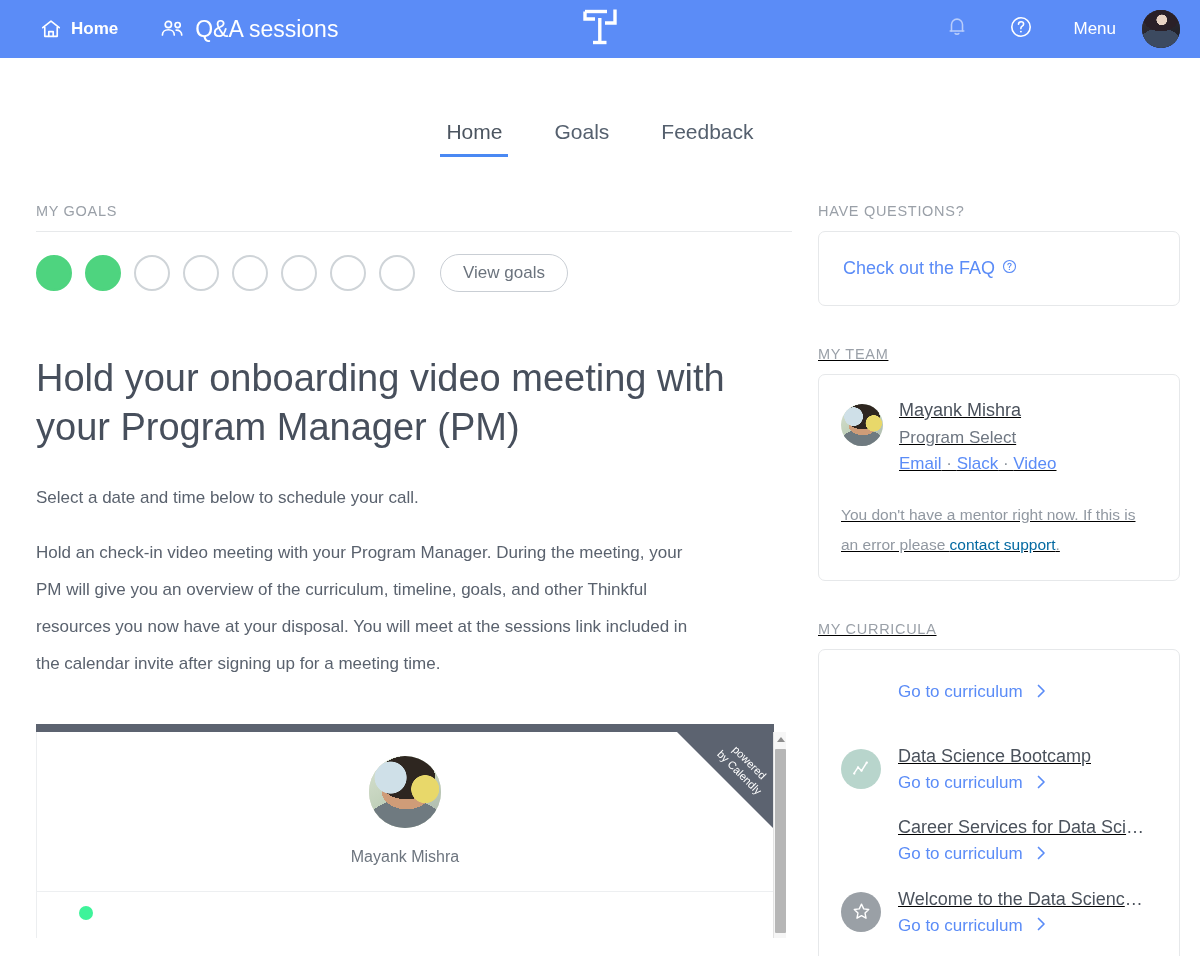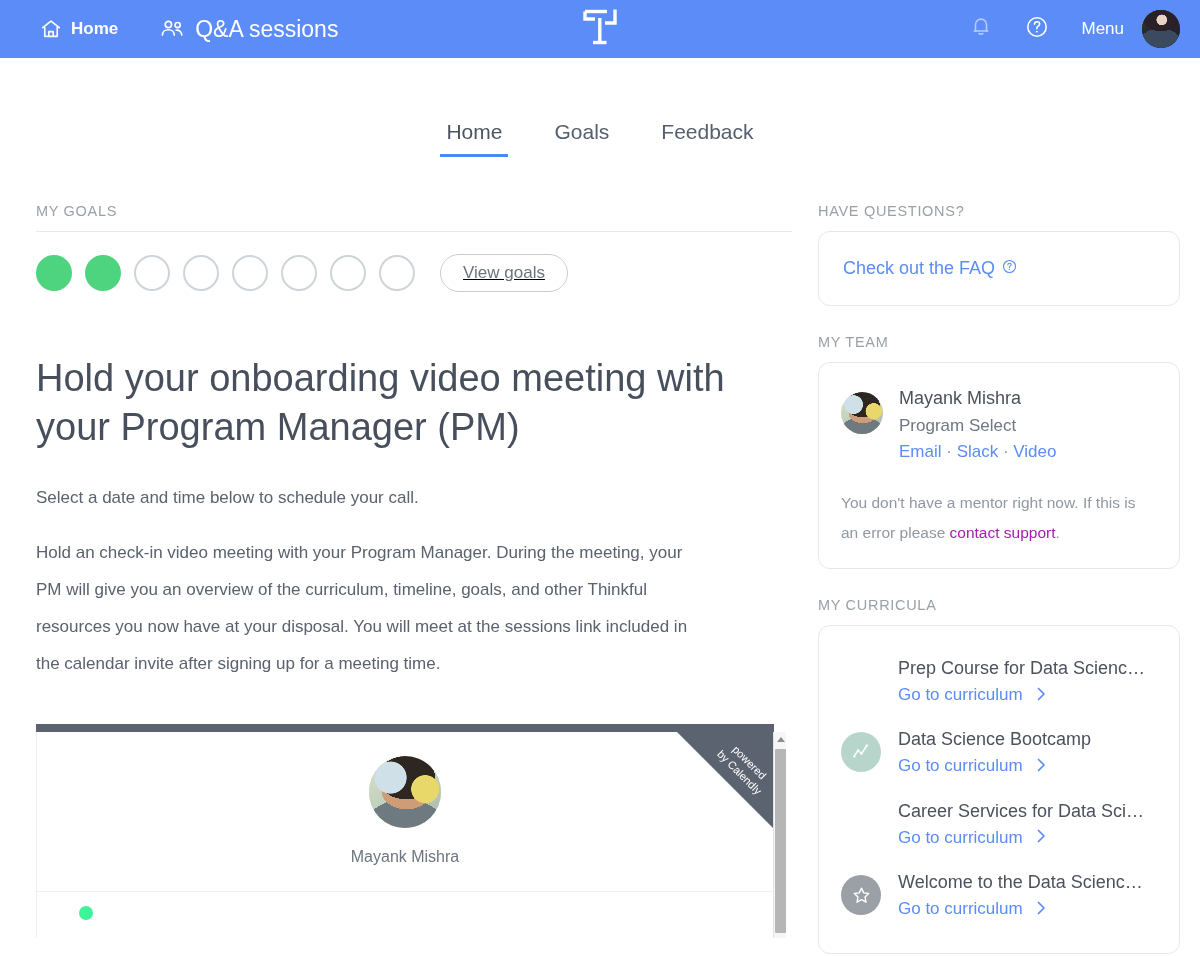--- a/index.html
+++ b/index.html
@@ -28,21 +28,21 @@
 
   .logo-center {
     position: absolute; left: 0; right: 0; top: 0;
     height: 58px; display: flex; align-items: center; justify-content: center;
     pointer-events: none;
   }
   .logo-center svg { pointer-events: auto; }
 
   .nav-right {
     margin-left: auto; display: flex; align-items: center;
-    gap: 4px; padding-right: 20px; height: 60px;
+    gap: 12px; padding-right: 20px; height: 60px;
   }
   .nav-right .icon-btn {
     width: 52px; height: 58px; display: flex; align-items: center; justify-content: center;
     cursor: pointer;
   }
   .menu-label { color: #fff; font-size: 17px; margin: 0 14px 0 14px; cursor: pointer; }
   .avatar-nav {
     width: 38px; height: 38px; border-radius: 50%;
     overflow: hidden; cursor: pointer; flex: none;
     background: #2b2b33; position: relative;
@@ -75,21 +75,21 @@
   .col-main { width: 756px; flex: none; }
   .col-side { width: 362px; flex: none; margin-left: 26px; }
 
   .section-label {
     font-size: 14.5px; letter-spacing: 0.7px; color: #9aa0a8;
     text-transform: uppercase; margin-bottom: 12px;
   }
 
   
   .goals-rule { height: 1px; background: #e7e9eb; margin-bottom: 22px; }
-  .goals-row { display: flex; align-items: center; gap: 13px; text-decoration: underline; }
+  .goals-row { display: flex; align-items: center; gap: 13px; }
   .goal-dot {
     width: 36px; height: 36px; border-radius: 50%;
     border: 2px solid #cfd4d8; background: #fff; cursor: pointer; flex: none;
   }
   .goal-dot.done { background: #4ed47f; border-color: #4ed47f; }
   .view-goals-btn {
     margin-left: 12px; height: 38px; padding: 0 22px;
     border: 1.5px solid #c9ced4; border-radius: 19px; background: #fff;
     font-size: 17px; color: #6b737d; cursor: pointer;
     font-family: "Liberation Sans", sans-serif;
@@ -172,43 +172,43 @@
     border-left: 4px solid transparent; border-right: 4px solid transparent;
     border-bottom: 5px solid #8d8d8d;
   }
   .cal-scroll .thumb {
     width: 11px; margin: 2px auto 0 auto; height: 184px;
     background: #b6b6b6; border-radius: 1px; cursor: pointer;
   }
 
   
   .card {
-    border: 1px solid #e6e8ea; border-radius: 12px; background: #fff;
-  }
-  .side-block + .side-block { margin-top: 28px; }
+    border: 1px solid #e6e8ea; border-radius: 7px; background: #fff;
+  }
+  .side-block + .side-block { margin-top: 40px; text-decoration: underline; }
   .faq-card { padding: 26px 24px; }
   .faq-link {
     font-size: 18px; color: #5b8cf7; cursor: pointer;
     display: inline-flex; align-items: center; gap: 7px;
   }
 
   .team-card { padding: 22px 24px 20px 22px; }
   .team-row { display: flex; align-items: flex-start; gap: 16px; }
   .team-avatar {
     width: 42px; height: 42px; border-radius: 50%; flex: none;
     overflow: hidden; position: relative; margin-top: 7px;
   }
   .team-name { font-size: 18px; color: #4b525c; line-height: 1.55; }
   .team-role { font-size: 17px; color: #6f7782; line-height: 1.55; }
   .team-links { font-size: 17px; line-height: 1.55; color: #8c949d; }
   .team-links a { color: #5b8cf7; text-decoration: none; cursor: pointer; }
   .team-note {
     margin-top: 22px; font-size: 15.5px; line-height: 1.95; color: #9198a1;
   }
-  .team-note a { color: #a21caf; text-decoration: none; cursor: pointer; }
+  .team-note a { color: #0369a1; text-decoration: none; cursor: pointer; }
 
   .curr-card { padding: 20px 22px 22px 22px; }
   .curr-item { display: flex; align-items: flex-start; gap: 17px; padding: 9px 0 9px 0; }
   .curr-icon {
     width: 40px; height: 40px; border-radius: 50%; flex: none;
     display: flex; align-items: center; justify-content: center; margin-top: 6px;
   }
   .curr-icon.blank { background: transparent; }
   .curr-icon.chart { background: #b8d5cc; }
   .curr-icon.star  { background: #9aa0a6; }
@@ -389,21 +389,20 @@
       </div>
     </div>
 
     <div class="side-block">
       <div class="section-label">MY CURRICULA</div>
       <div class="card curr-card">
 
         <div class="curr-item">
           <div class="curr-icon blank"></div>
           <div>
-            <div class="curr-title">Prep Course for Data Science…</div>
             <span class="curr-link">
               <span>Go to curriculum</span>
               <span class="chev">
                 <svg width="9" height="14" viewBox="0 0 9 14" fill="none" stroke="#5b8cf7" stroke-width="1.7" stroke-linecap="round" stroke-linejoin="round">
                     <path d="M1.5 1.5 7 7l-5.5 5.5"></path>
                   </svg>
               </span>
             </span>
           </div>
         </div>

